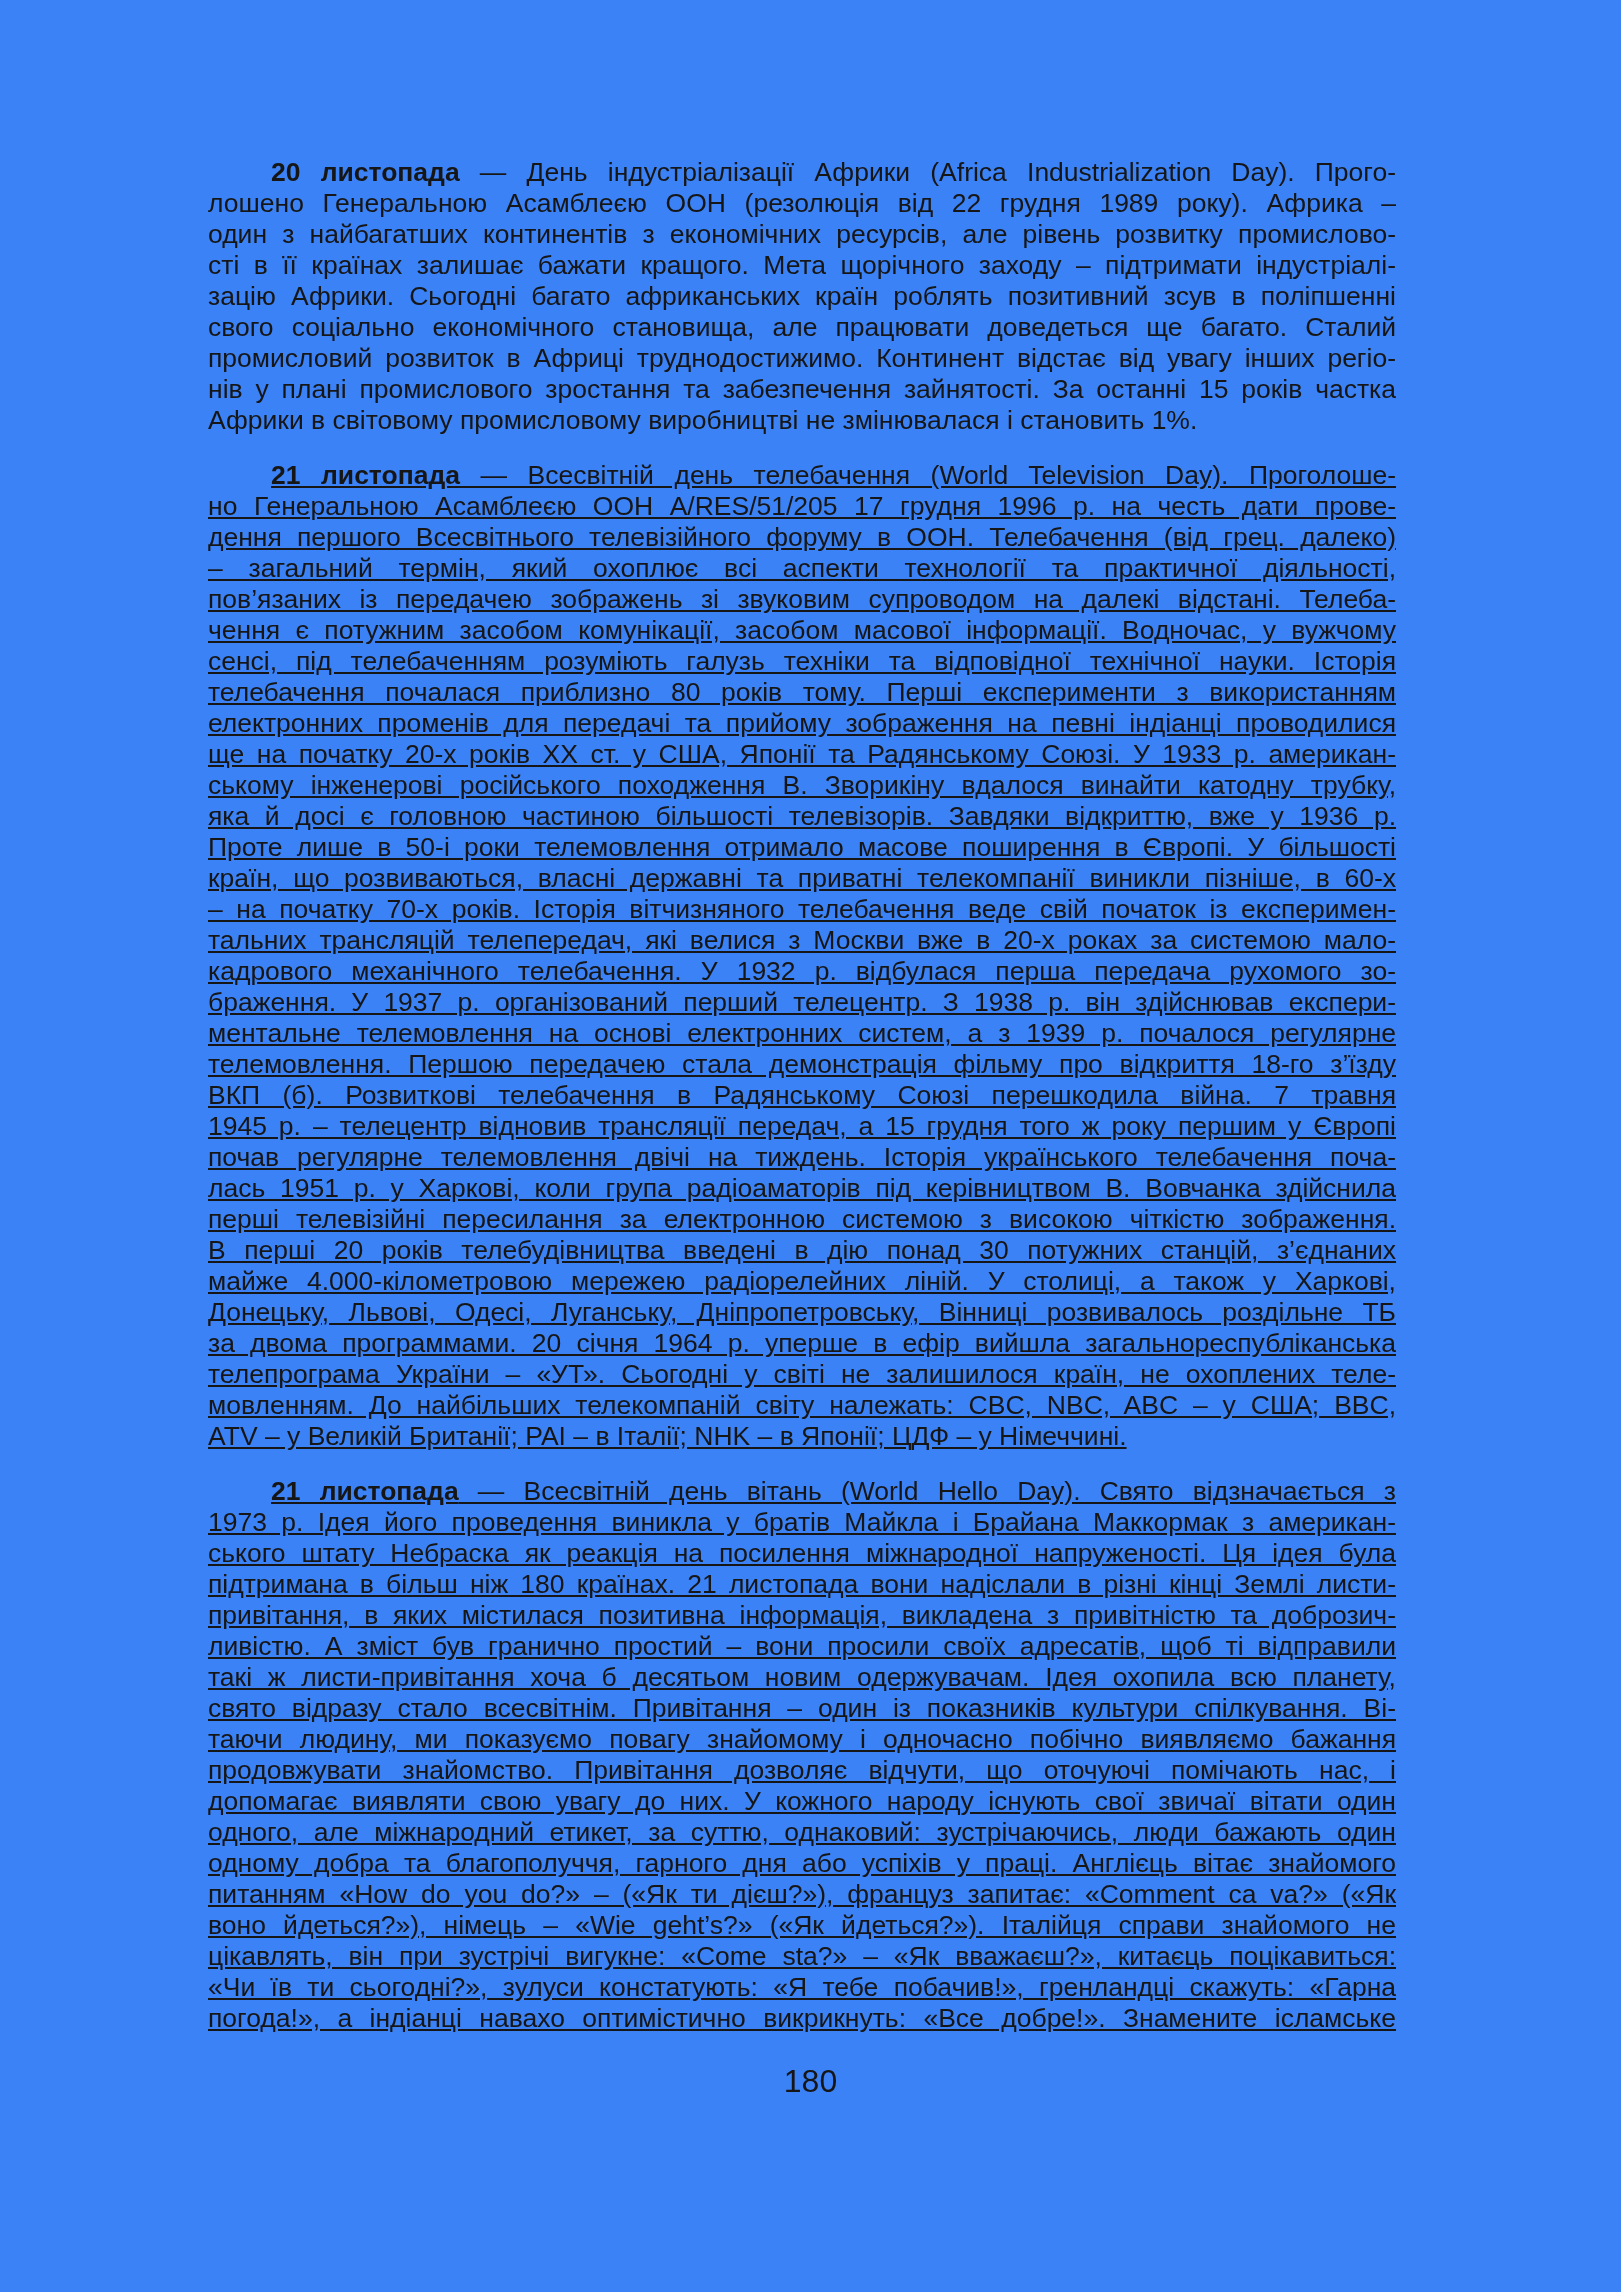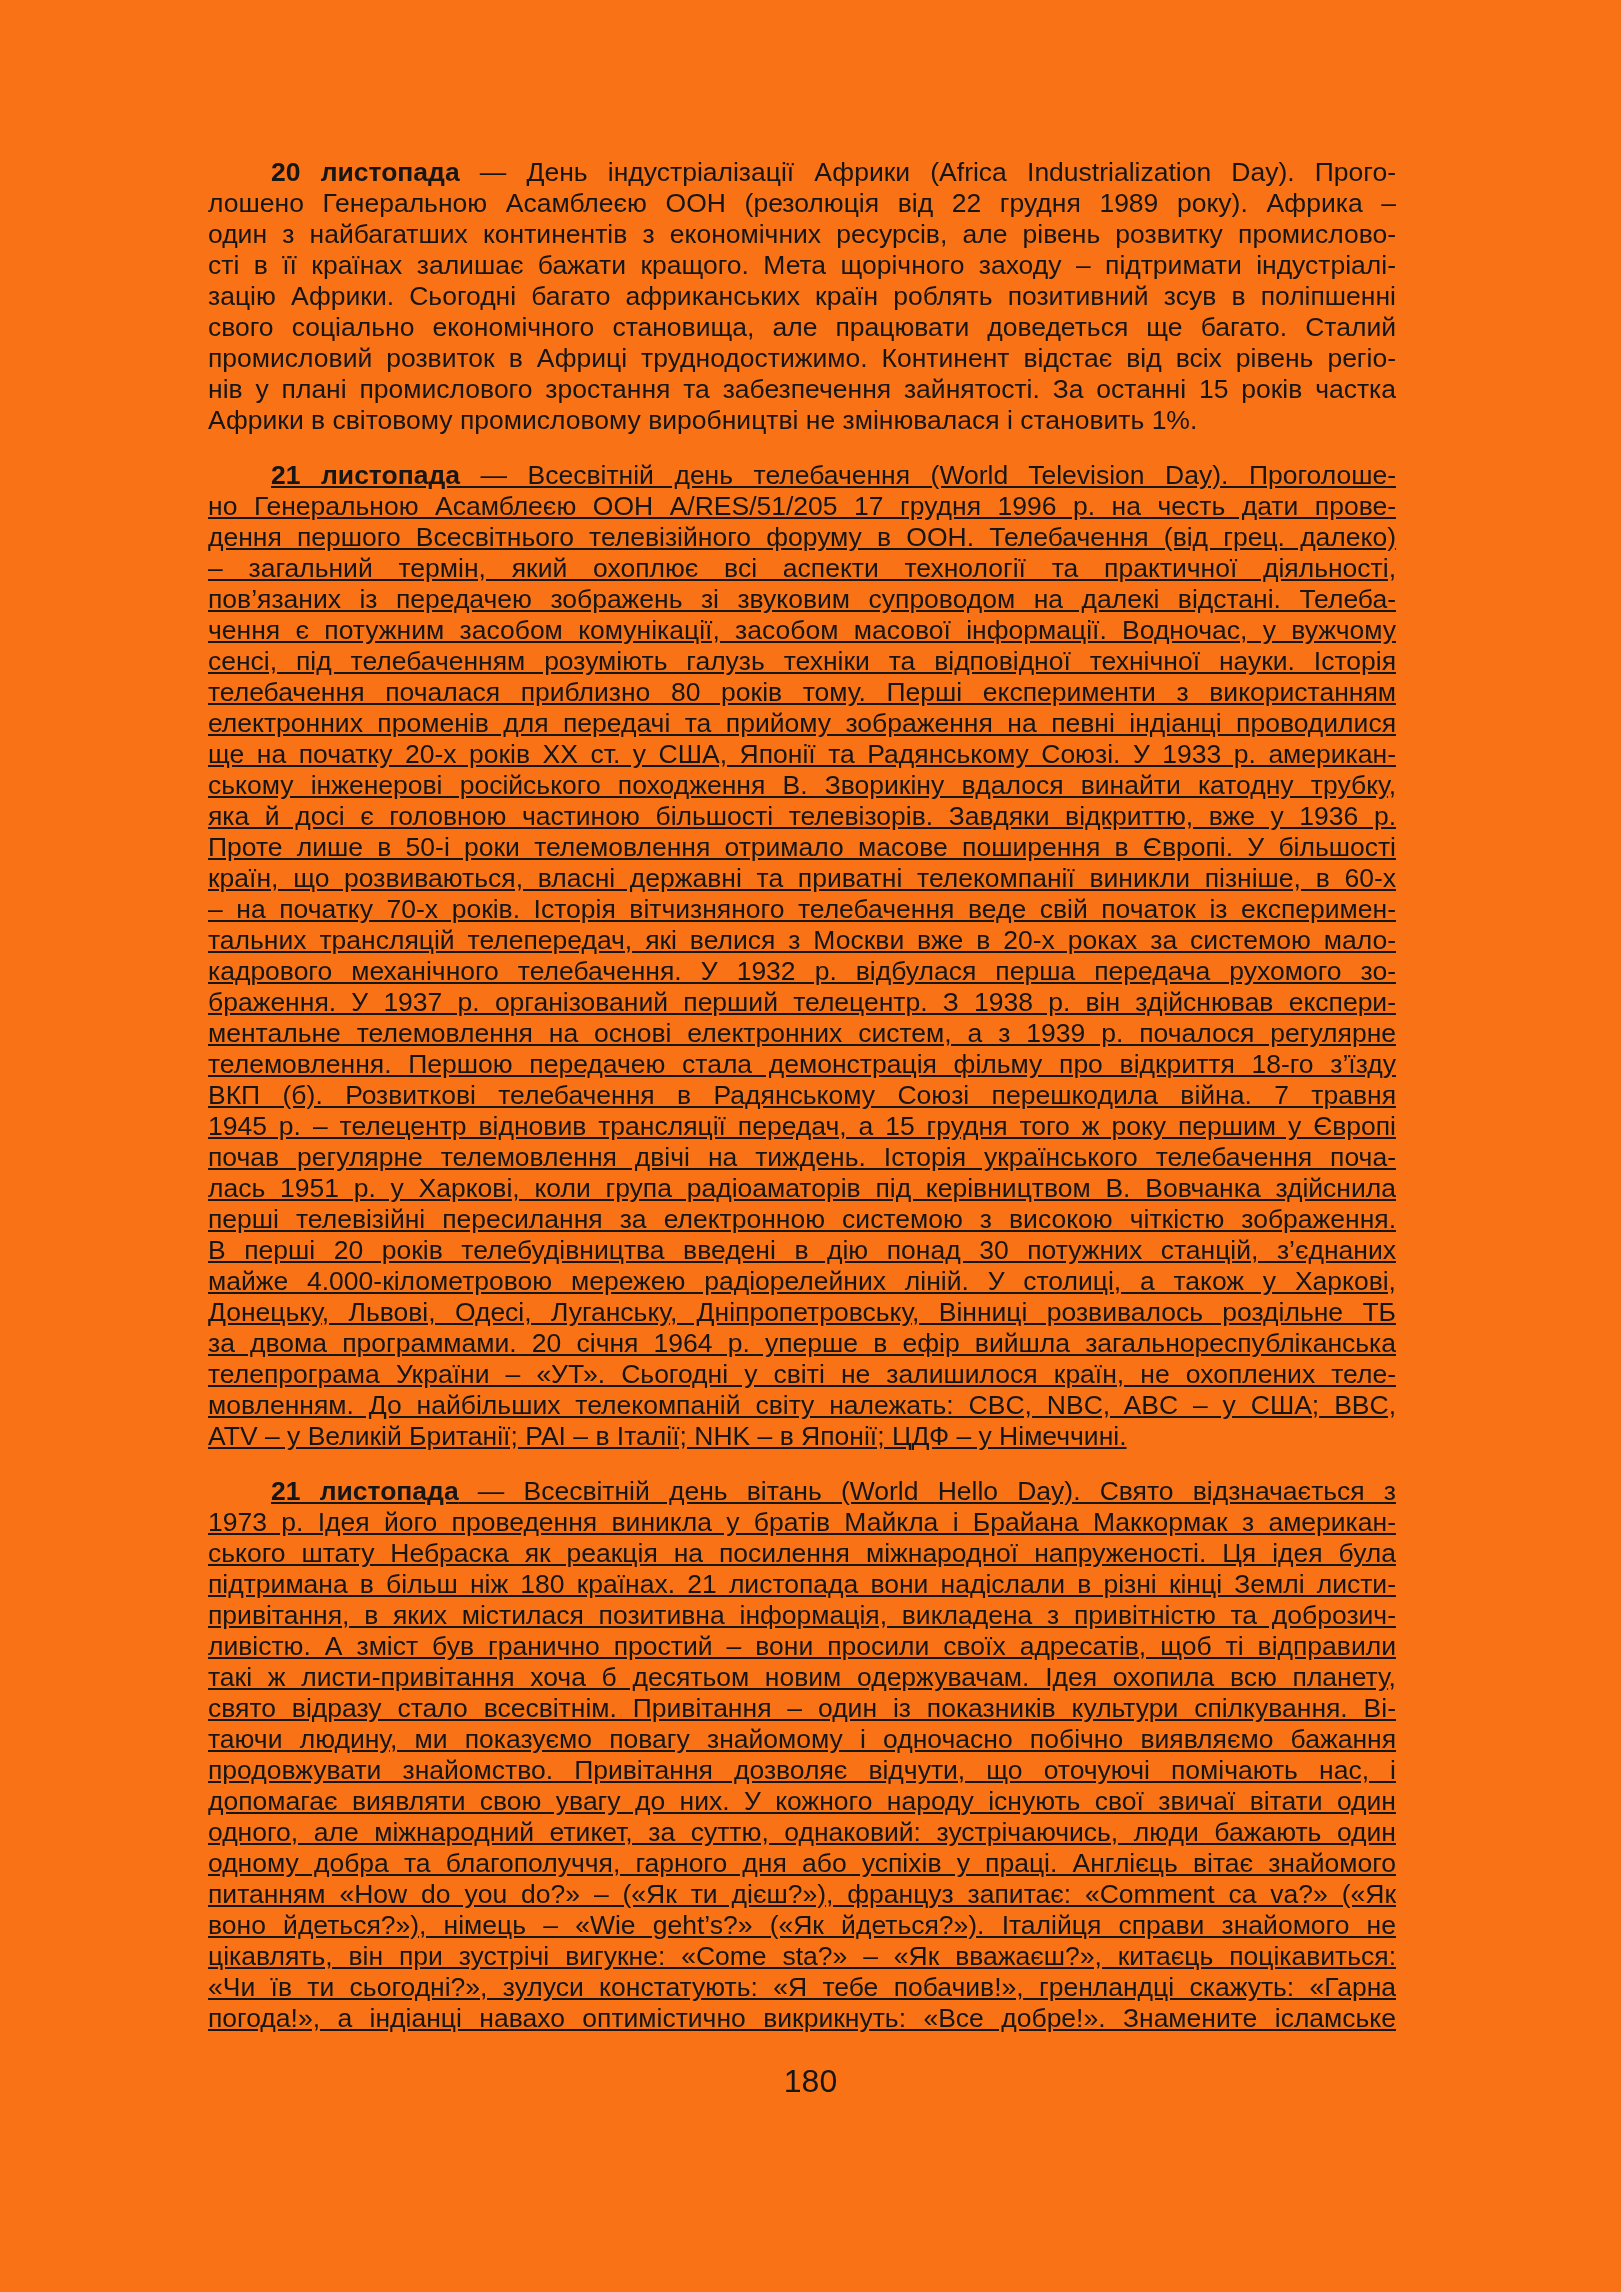--- a/index.html
+++ b/index.html
@@ -4,21 +4,21 @@
 <style>
   html, body {
     margin: 0;
     padding: 0;
     background: #e8e8e8;
   }
   .sheet {
     position: relative;
     width: 1621px;
     height: 2293px;
-    background: #f97316;
+    background: #3b82f6;
     font-family: "Liberation Sans", "DejaVu Sans", sans-serif;
     color: #161616;
     overflow: hidden;
   }
   .text-block {
     position: absolute;
     left: 208px;
     top: 157px;
     width: 1188px;
     font-size: 26.5px;
@@ -57,21 +57,21 @@
 
 <div class="sheet">
   <div class="text-block">
       <div class="para">
         <div class="line just first"><b>20 листопада</b> — День індустріалізації Африки (Africa Industrialization Day). Прого-</div>
         <div class="line just">лошено Генеральною Асамблеєю ООН (резолюція від 22 грудня 1989 року). Африка –</div>
         <div class="line just">один з найбагатших континентів з економічних ресурсів, але рівень розвитку промислово-</div>
         <div class="line just">сті в її країнах залишає бажати кращого. Мета щорічного заходу – підтримати індустріалі-</div>
         <div class="line just">зацію Африки. Сьогодні багато африканських країн роблять позитивний зсув в поліпшенні</div>
         <div class="line just">свого соціально економічного становища, але працювати доведеться ще багато. Сталий</div>
-        <div class="line just">промисловий розвиток в Африці труднодостижимо. Континент відстає від всіх рівень регіо-</div>
+        <div class="line just">промисловий розвиток в Африці труднодостижимо. Континент відстає від увагу інших регіо-</div>
         <div class="line just">нів у плані промислового зростання та забезпечення зайнятості. За останні 15 років частка</div>
         <div class="line">Африки в світовому промисловому виробництві не змінювалася і становить 1%.</div>
       </div>
       <div class="para">
         <div class="line just first"><b>21 листопада</b> — Всесвітній день телебачення (World Television Day). Проголоше-</div>
         <div class="line just">но Генеральною Асамблеєю ООН A/RES/51/205 17 грудня 1996 р. на честь дати прове-</div>
         <div class="line just">дення першого Всесвітнього телевізійного форуму в ООН. Телебачення (від грец. далеко)</div>
         <div class="line just">– загальний термін, який охоплює всі аспекти технології та практичної діяльності,</div>
         <div class="line just">пов’язаних із передачею зображень зі звуковим супроводом на далекі відстані. Телеба-</div>
         <div class="line just">чення є потужним засобом комунікації, засобом масової інформації. Водночас, у вужчому</div>

